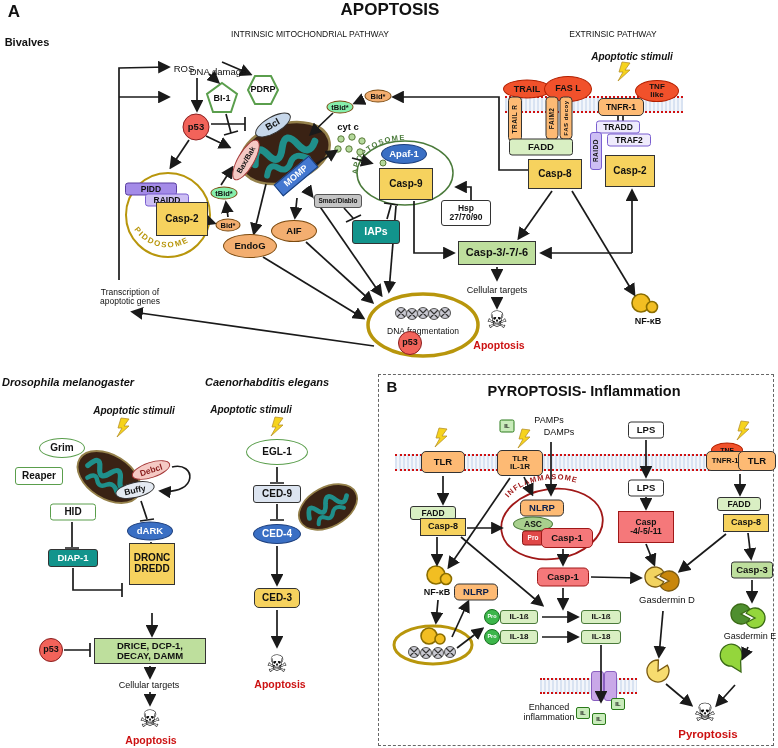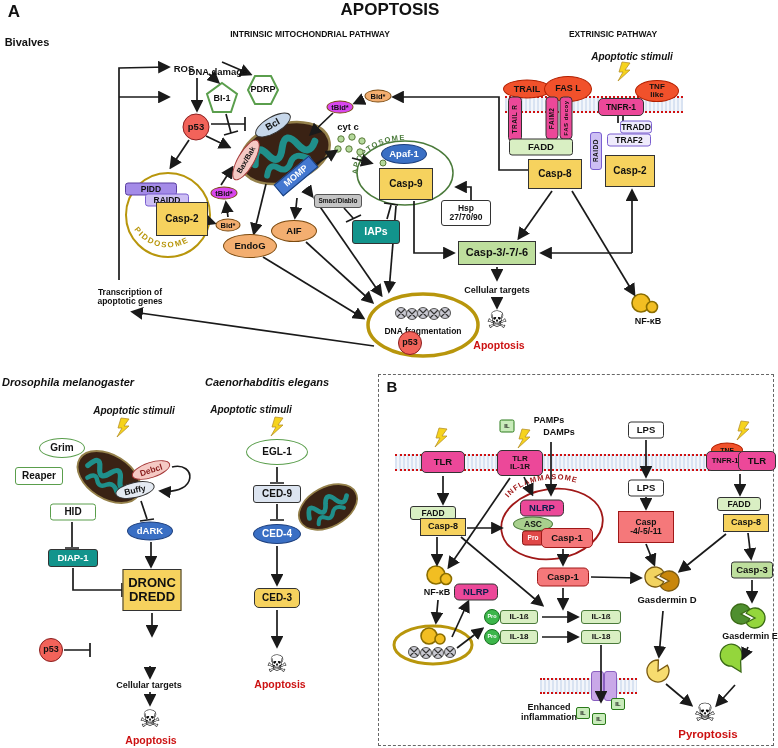--- a/index.html
+++ b/index.html
@@ -1,39 +1,39 @@
 <!DOCTYPE html>
 <html><head>
 <meta charset="utf-8">
 <style>
   html,body{margin:0;padding:0;background:#fff}
   #fig{position:relative;width:778px;height:748px;background:#fff;font-family:"Liberation Sans",sans-serif;overflow:hidden}
   .n{position:absolute;display:flex;align-items:center;justify-content:center;text-align:center;box-sizing:border-box;
      transform:translate(-50%,-50%);font-weight:bold;color:#111;line-height:1.06;white-space:nowrap;z-index:3}
   .la{transform:translate(0,-50%);justify-content:flex-start;text-align:left}
-  .t{font-weight:bold}
+  .t{font-weight:normal}
   .it{font-style:italic}
   .redtx{color:#CC1111}
   .box{border:1.6px solid #333;border-radius:0}
   .rect{border:1.5px solid #333;border-radius:3px}
   .ell{border:1.5px solid #333;border-radius:50%}
   .circ{border:1.6px solid #8a1f1f;border-radius:50%}
   .yellow{background:#F6D25E}
   .green{background:#BEDF9D}
   .lgreen{background:#D9EFC3}
   .teal{background:#12948C;color:#fff}
-  .blue{background:#ec4899}
+  .blue{background:#fdba74}
   .dkblue{background:#3A6FC4;color:#fff;border-color:#1d3f7d}
   .momp{background:#4377D0;color:#fff;border:1.5px solid #1a3f7a}
   .purple{background:#A48BE8;border-color:#5A3FA0}
   .lpurple{background:#CDBFF4;border-color:#7A5FD0}
   .lav{background:#EFEBFC;border-color:#7A5FD0}
   .red{background:#F2635A}
   .orange{background:#F3AE70;border-color:#7a4a10}
-  .dorange{background:#d946ef;border-color:#7a4a10}
+  .dorange{background:#86efac;border-color:#7a4a10}
   .ligand{background:#F1512B;border-color:#B22000}
   .redbox{background:#F5787A;border-color:#A01818}
   .pink{background:#F5C9C4;border-color:#a33636}
   .ltblue{background:#C7D7EA}
   .cedblue{background:#DCE4F0}
   .buffy{background:#E4EAF2}
   .gray{background:#C4C4C4;border-color:#555}
   .white{background:#fff}
   .gborder{border:1.8px solid #5A9E4C}
   .ilbox{background:#C9EBBB;border:1.3px solid #2a7a1a;border-radius:2px}
@@ -301,57 +301,62 @@
   <div class="n rect blue" style="left:515px;top:119px;width:14px;height:45px;border-radius:4px">
       <span class="vt" style="font-size:6.5px">TRAIL R</span>
     </div>
   <div class="n rect blue" style="left:552px;top:118px;width:13px;height:43px;border-radius:4px">
       <span class="vt" style="font-size:6.5px">FAIM2</span>
     </div>
   <div class="n rect blue" style="left:566px;top:118px;width:13px;height:43px;border-radius:4px">
       <span class="vt" style="font-size:6px">FAS decoy</span>
     </div>
   <div class="n rect blue" style="left:621px;top:107px;width:46px;height:18px;font-size:8.5px;border-radius:5px">TNFR-1</div>
-  <div class="n rect lav" style="left:636px;top:127px;width:32px;height:13px;font-size:8.5px">TRADD</div>
+  <div class="n rect lav" style="left:618px;top:127px;width:44px;height:13px;font-size:8.5px">TRADD</div>
   <div class="n rect lpurple" style="left:596px;top:151px;width:12px;height:38px">
       <span class="vt" style="font-size:6.5px">RAIDD</span>
     </div>
   <div class="n rect lav" style="left:629px;top:140px;width:44px;height:13px;font-size:8.5px">TRAF2</div>
   <div class="n rect lgreen" style="left:541px;top:147px;width:64px;height:17px;font-size:9.5px">FADD</div>
   <div class="n box yellow" style="left:555px;top:174px;width:54px;height:30px;font-size:10px">Casp-8</div>
   <div class="n box yellow" style="left:630px;top:171px;width:50px;height:32px;font-size:10px">Casp-2</div>
 
   <div class="n it la" style="left:2px;top:383px;font-size:11px">Drosophila melanogaster</div>
   <div class="n it" style="left:134px;top:411px;font-size:10px">Apoptotic stimuli</div>
   <div class="n ell white gborder" style="left:62px;top:448px;width:46px;height:20px;font-size:10px">Grim</div>
   <div class="n rect white gborder" style="left:39px;top:476px;width:48px;height:18px;font-size:10px">Reaper</div>
   <div class="n rect white gborder" style="left:73px;top:512px;width:46px;height:17px;font-size:10px">HID</div>
   <div class="n ell pink" style="left:151px;top:470px;width:40px;height:16px;font-size:8.5px;color:#8a2020;transform:translate(-50%,-50%) rotate(-18deg)">Debcl</div>
   <div class="n ell buffy" style="left:135px;top:490px;width:40px;height:16px;font-size:8.5px;transform:translate(-50%,-50%) rotate(-12deg)">Buffy</div>
   <div class="n ell dkblue" style="left:150px;top:531px;width:46px;height:19px;font-size:9.5px">dARK</div>
   <div class="n rect teal" style="left:73px;top:558px;width:50px;height:18px;font-size:9.5px">DIAP-1</div>
-  <div class="n box yellow two" style="left:152px;top:590px;width:59px;height:42px;font-size:13px">
+  <div class="n box yellow two" style="left:152px;top:564px;width:46px;height:42px;font-size:10px">
     <div>DRONC</div>
     <div>DREDD</div>
+  </div>
+  <div class="n box green two" style="left:150px;top:651px;width:112px;height:26px;font-size:9.5px">
+    <div>DRICE, DCP-1,</div>
+    <div>DECAY, DAMM</div>
   </div>
   <div class="n circ red" style="left:51px;top:650px;width:24px;height:24px;font-size:9px">p53</div>
   <div class="n t" style="left:149px;top:686px;font-size:9px">Cellular targets</div>
   <div class="n skull" style="left:150px;top:719px;font-size:24px">☠</div>
   <div class="n redtx" style="left:151px;top:741px;font-size:10.5px">Apoptosis</div>
 
   <div class="n it la" style="left:205px;top:383px;font-size:11px">Caenorhabditis elegans</div>
   <div class="n it" style="left:251px;top:410px;font-size:10px">Apoptotic stimuli</div>
   <div class="n ell white gborder" style="left:277px;top:452px;width:62px;height:26px;font-size:10px">EGL-1</div>
   <div class="n rect cedblue" style="left:277px;top:494px;width:48px;height:18px;font-size:10px">CED-9</div>
   <div class="n ell dkblue" style="left:277px;top:534px;width:48px;height:20px;font-size:10px">CED-4</div>
   <div class="n rect yellow" style="left:277px;top:598px;width:46px;height:20px;font-size:10px;border-radius:5px">CED-3</div>
   <div class="n skull" style="left:277px;top:664px;font-size:24px">☠</div>
   <div class="n redtx" style="left:280px;top:685px;font-size:10.5px">Apoptosis</div>
 
   <div class="n" style="left:392px;top:387px;font-size:15px">B</div>
+  <div class="n" style="left:584px;top:392px;font-size:14.5px">PYROPTOSIS- Inflammation</div>
   <div class="n ilbox" style="left:507px;top:426px;width:15px;height:13px;font-size:6px">IL</div>
   <div class="n t" style="left:549px;top:421px;font-size:9px">PAMPs</div>
   <div class="n t" style="left:559px;top:433px;font-size:9px">DAMPs</div>
   <div class="n rect white" style="left:646px;top:430px;width:36px;height:17px;font-size:9.5px">LPS</div>
   <div class="n rect blue" style="left:443px;top:462px;width:44px;height:22px;font-size:9.5px;border-radius:5px">TLR</div>
   <div class="n rect blue two" style="left:520px;top:463px;width:46px;height:26px;font-size:8px;border-radius:5px">
     <div>TLR</div>
     <div>IL-1R</div>
   </div>
   <div class="n ell ligand" style="left:727px;top:450px;width:32px;height:15px;font-size:7px">TNF</div>

